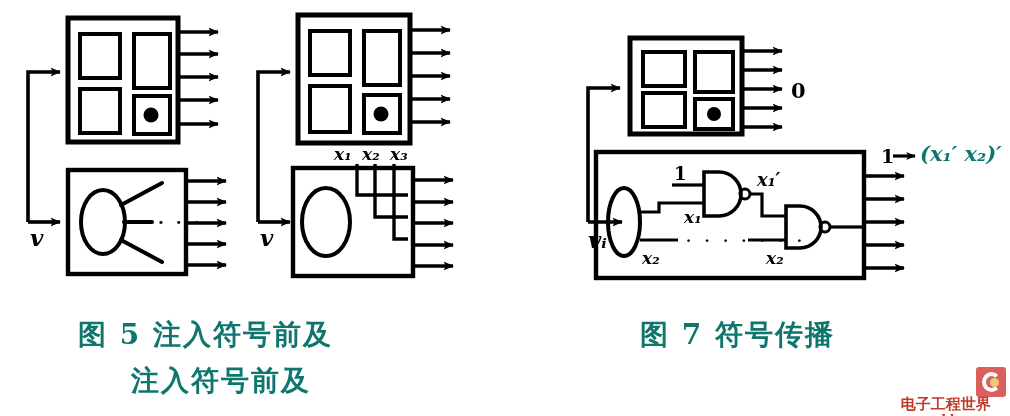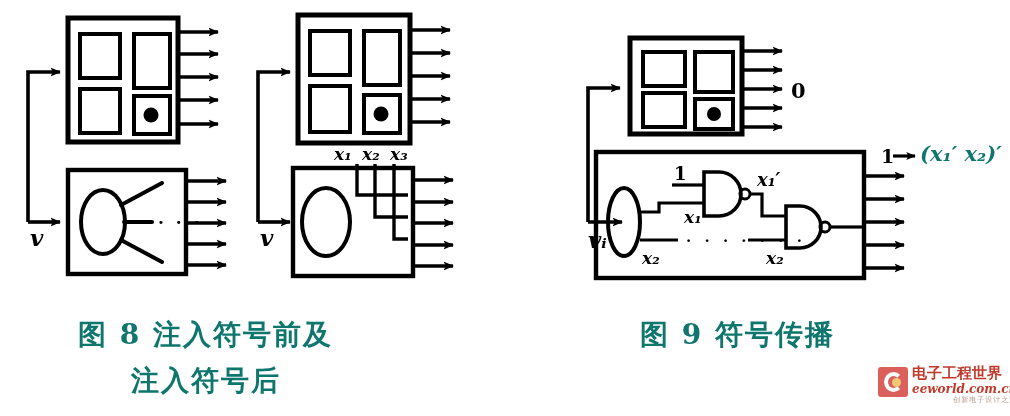--- a/index.html
+++ b/index.html
@@ -54,21 +54,22 @@
     font-weight: 700;
   }
   
   #watermark {
     position: absolute;
     left: 878px;
     top: 366px;
     width: 128px;
     height: 46px;
     display: flex;
-    align-items: flex-start;
+    align-items: flex-end;
+    flex-direction: column;
   }
   #watermark-mark {
     width: 30px;
     height: 30px;
     background: #d9534f;
     border-radius: 3px;
     position: relative;
     flex: 0 0 auto;
     margin-top: 1px;
     opacity: .92;
@@ -297,23 +298,23 @@
         <line x1="864" y1="268" x2="904" y2="268"></line>
       </g>
 
       <text x="881" y="163" font-size="19">1</text>
       <line x1="893" y1="156" x2="915" y2="156" stroke="#000" stroke-width="3.2" marker-end="url(#arrowhead-sm)"></line>
     </g>
   </svg>
 
   <div class="cap math" id="fig2-output-expression" style="left:920px; top:141px; font-size:21px; letter-spacing:0;">(x₁′ x₂)′</div>
 
-  <div class="cap" id="caption-fig1-line1">图 8  注入符号前及</div>
-  <div class="cap" id="caption-fig1-line2">注入符号后</div>
-  <div class="cap" id="caption-fig2">图 9  符号传播</div>
+  <div class="cap" id="caption-fig1-line1">图 5  注入符号前及</div>
+  <div class="cap" id="caption-fig1-line2">注入符号前及</div>
+  <div class="cap" id="caption-fig2">图 7  符号传播</div>
 
   <div id="watermark">
     <div id="watermark-mark"></div>
     <div id="watermark-text">
       <div id="watermark-cn">电子工程世界</div>
       <div id="watermark-url">eeworld.com.cn</div>
       <div id="watermark-slogan">创新电子设计之旅</div>
     </div>
   </div>
 

